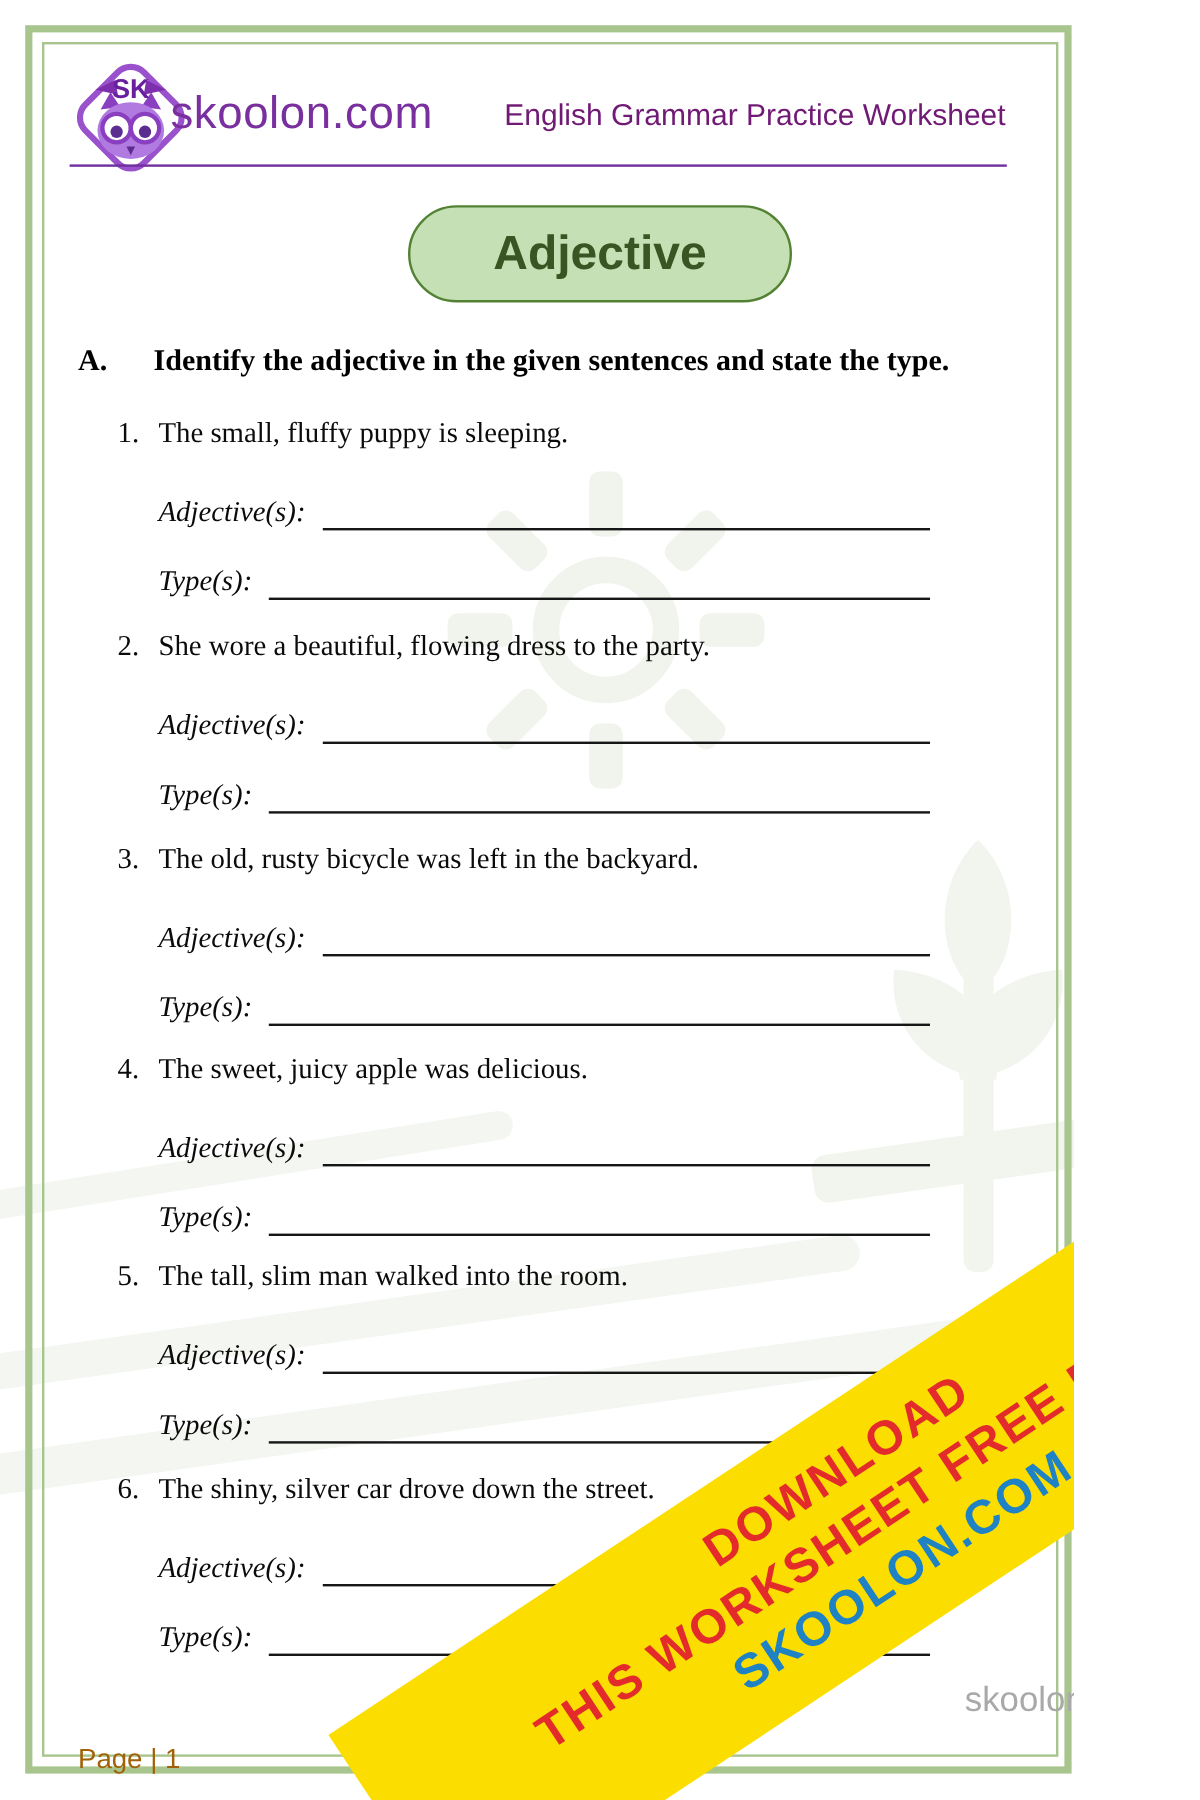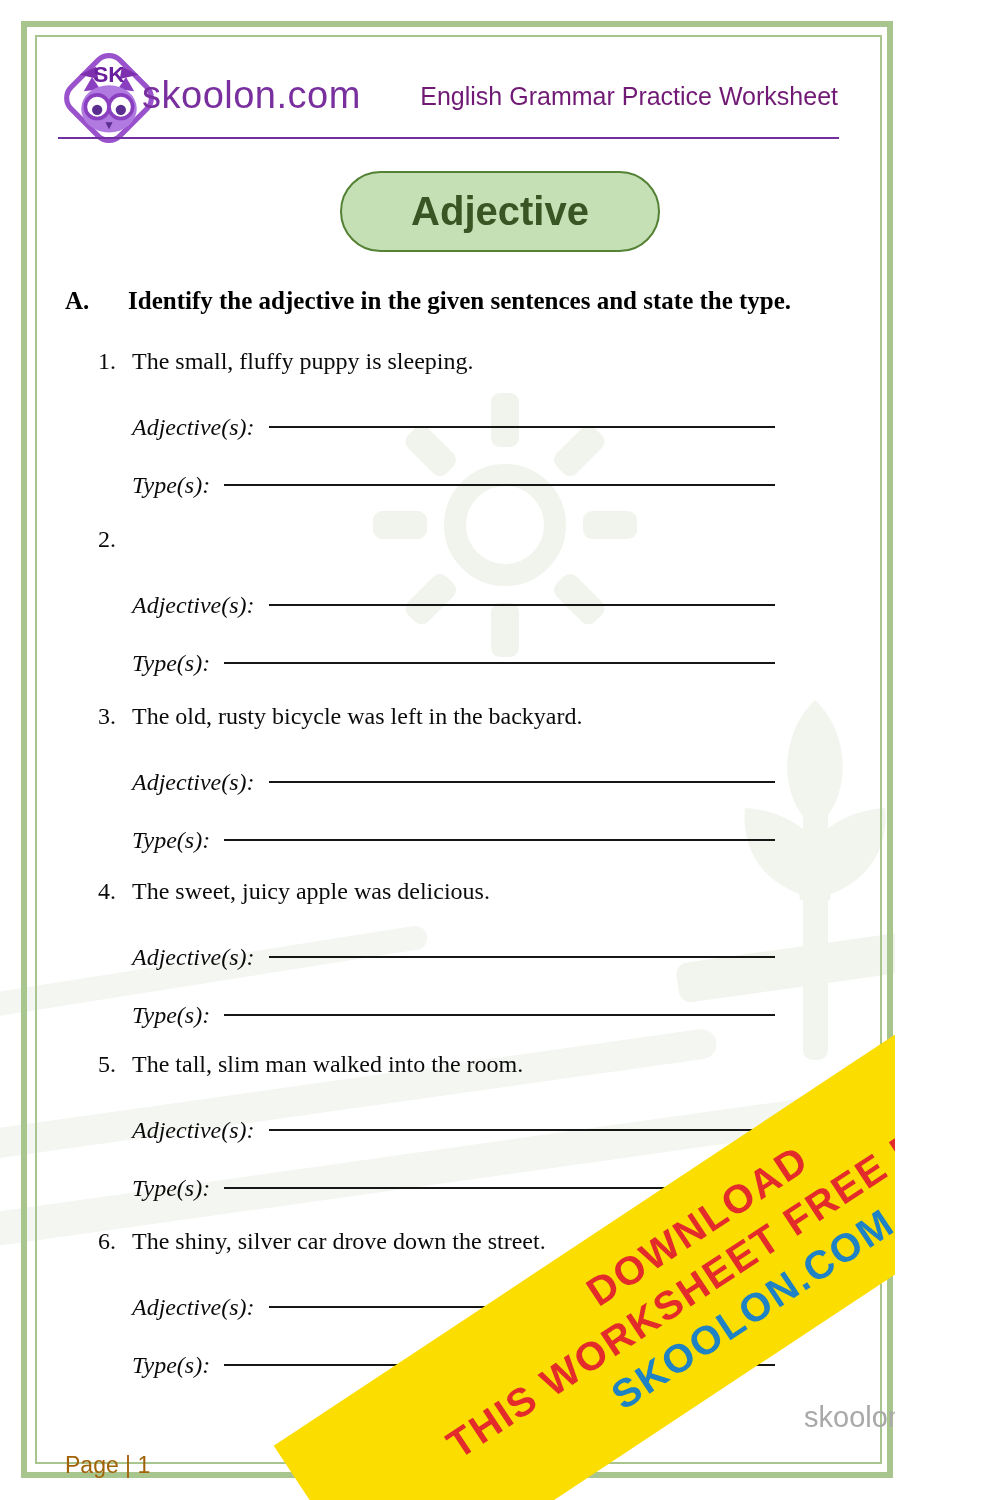--- a/index.html
+++ b/index.html
@@ -32,21 +32,21 @@
   
   .section-head { position:absolute; left:65px; top:287px; width:820px;
     font-family:"Liberation Serif", serif; font-weight:bold; font-size:25px;
     color:#000; display:flex; z-index:2; }
   .section-head .sec-label { width:63px; }
   
   .item { position:absolute; left:98px; width:677px; z-index:2;
     font-family:"Liberation Serif", serif; color:#0b0b0b; }
   .sentence { display:flex; font-size:24px; line-height:30px; }
   .sentence .num { width:34px; flex:none; }
-  .answer-row { display:flex; align-items:center; margin-left:34px;
+  .answer-row { display:flex; align-items:flex-end; margin-left:34px;
     font-size:24px; line-height:30px; font-style:italic; }
   .answer-row.first { margin-top:36px; }
   .answer-row.second { margin-top:28px;font-family:Liberation Serif, serif; }
   .answer-row .line { flex:1; height:0; border-bottom:2px solid #161616;
     margin-left:14px; }
   .i1{top:346px;} .i2{top:524px;} .i3{top:701px;} .i4{top:876px;}
   .i5{top:1049px;} .i6{top:1226px;}
   
   .page-num { position:absolute; left:65px; top:1452px; font-size:23px;
     color:#a16207; z-index:2; }
@@ -138,20 +138,21 @@
     </div>
     <div class="answer-row second">
       <span>Type(s):</span>
       <span class="line"></span>
     </div>
   </div>
 
   <div class="item i2">
     <div class="sentence">
       <span class="num">2.</span>
+      <span>She wore a beautiful, flowing dress to the party.</span>
     </div>
     <div class="answer-row first">
       <span>Adjective(s):</span>
       <span class="line"></span>
     </div>
     <div class="answer-row second">
       <span>Type(s):</span>
       <span class="line"></span>
     </div>
   </div>

